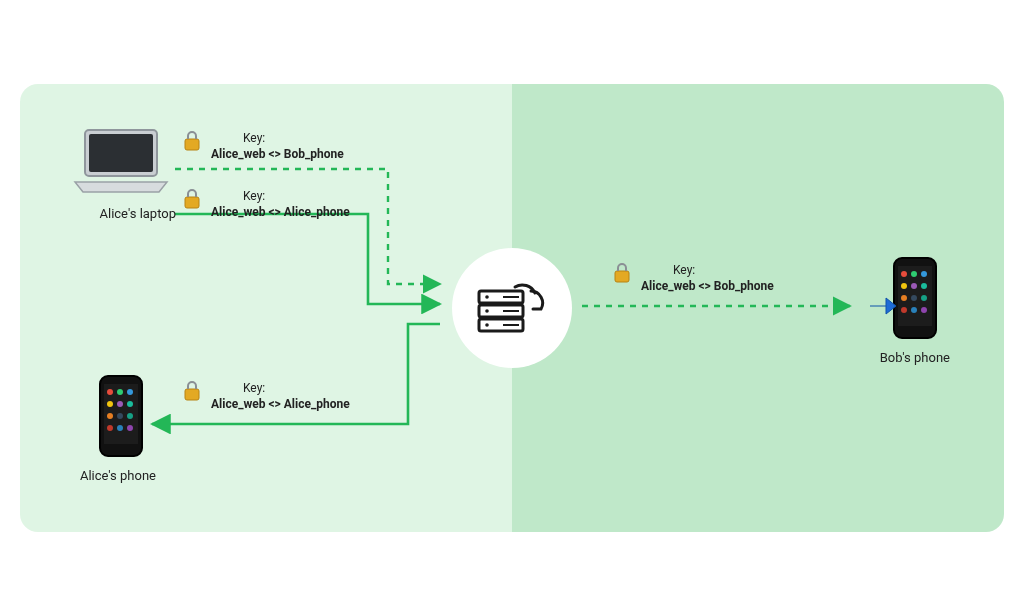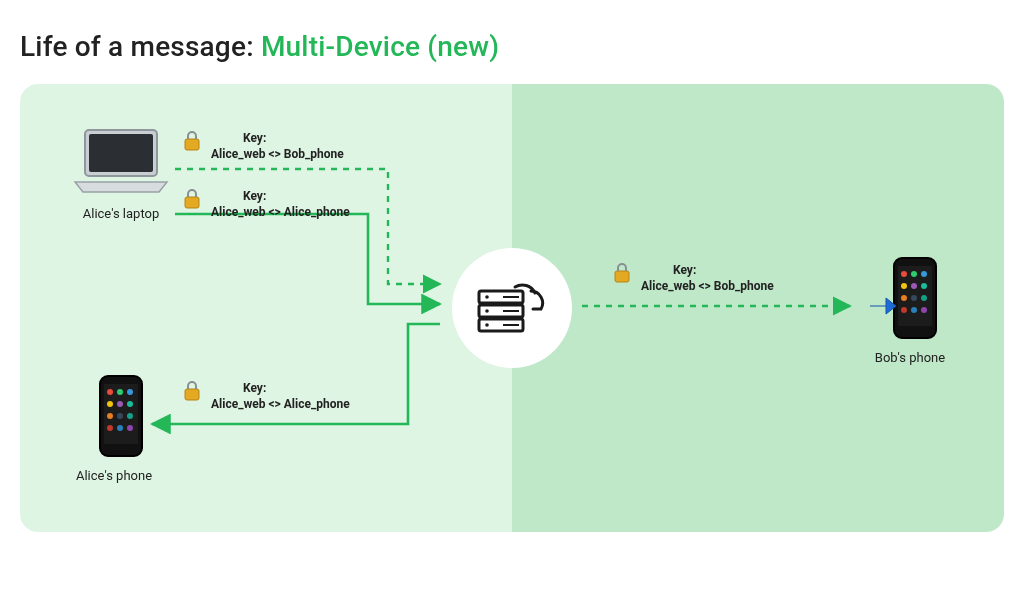--- a/index.html
+++ b/index.html
@@ -4,37 +4,34 @@
 <style>
   html,body{margin:0;padding:0;font-family:-apple-system,BlinkMacSystemFont,"Segoe UI",Roboto,Helvetica,Arial,sans-serif;color:#222;}
   .page{width:1024px;height:590px;position:relative;background:#fff;overflow:hidden;}
   .title{position:absolute;left:20px;top:30px;font-size:28px;font-weight:500;letter-spacing:.2px;}
   .title .accent{color:#23b757;}
   .canvas{position:absolute;left:20px;right:20px;top:84px;bottom:58px;border-radius:18px;overflow:hidden;}
   .half{position:absolute;top:0;bottom:0;}
   .half.left{left:0;width:50%;background:#dff5e4;}
   .half.right{right:0;width:50%;background:#bfe8c9;}
   .node{position:absolute;text-align:center;}
-  .node .label{font-size:13px;color:#222;margin-top:6px;white-space:nowrap;}
+  .node .label{font-size:13px;color:#222;margin-top:6px;white-space:nowrap;text-align:right;}
   .lock{display:inline-block;vertical-align:top;margin-right:6px;}
   .key-block{position:absolute;font-size:12px;line-height:1.35;color:#222;text-align:left;}
-  .key-block .key-title{font-weight:700;padding-left:32px;}
+  .key-block .key-title{font-weight:400;padding-left:32px;}
   .key-block .key-pair{font-weight:700;}
   .server-circle{position:absolute;width:120px;height:120px;border-radius:50%;background:#fff;left:50%;top:50%;transform:translate(-50%,-50%);display:flex;align-items:center;justify-content:center;}
   svg.wires{position:absolute;left:0;top:0;width:100%;height:100%;pointer-events:none;}
   .phone-label{font-size:13px;text-align:center;}
 </style>
 </head>
 <body>
 
 <div class="page">
 
-  <div class="title">
-    <span>Life of a message: </span><span class="accent">Multi-Device (new)</span>
-  </div>
 
   <div class="canvas">
     <div class="half left"></div>
     <div class="half right"></div>
 
     <svg class="wires" viewBox="0 0 984 448" preserveAspectRatio="none">
       <defs>
         <marker id="arr-green" viewBox="0 0 10 10" refX="9" refY="5" markerWidth="8" markerHeight="8" orient="auto-start-reverse">
           <path d="M0 0 L10 5 L0 10 z" fill="#23b757"></path>
         </marker>

